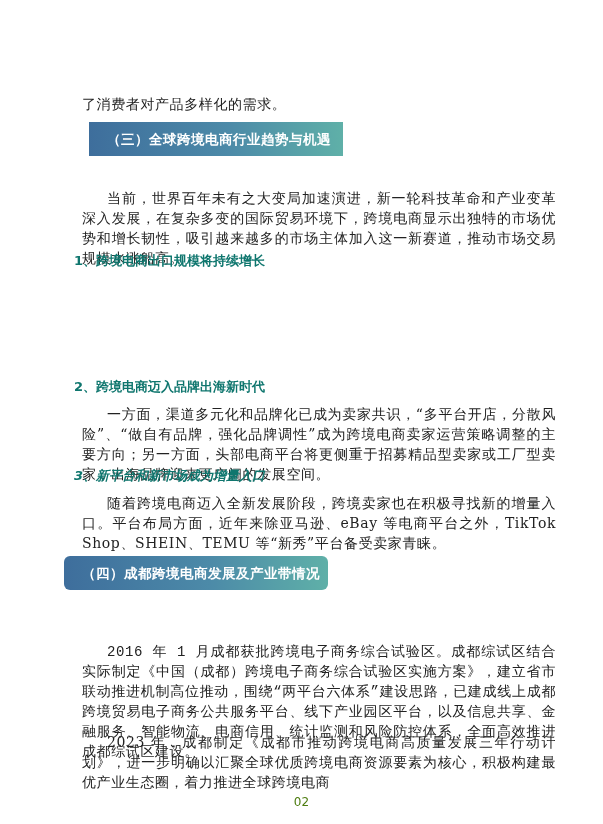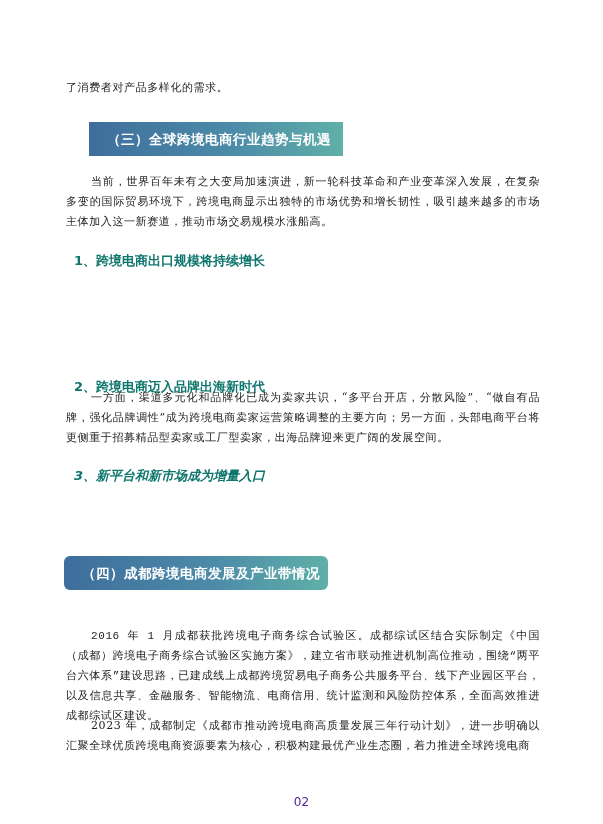--- a/index.html
+++ b/index.html
@@ -3,58 +3,59 @@
   <meta charset="utf-8">
   <style>
     html, body { margin: 0; padding: 0; }
     body {
       width: 603px; height: 824px; background: #ffffff; position: relative; overflow: hidden;
       font-family: "DejaVu Serif", "Liberation Serif", serif; color: #222222;
     }
     .page { position: absolute; left: 0; top: 0; width: 603px; height: 824px; }
     .p {
       position: absolute; left: 66px; width: 474px;
-      font-size: 11px; line-height: 20px; letter-spacing: 0.6px;
-      text-align: justify; margin: 0;
+      font-size: 14px; line-height: 20px; letter-spacing: 0.6px;
+      text-align: justify; margin: 16px;
     }
     .indent { text-indent: 25px; }
     .h3 {
       position: absolute; left: 66px;
       font-family: "DejaVu Sans", "Liberation Sans", sans-serif;
       font-weight: bold; font-size: 13px; line-height: 18px; color: #0f766e; margin: 8px;
     }
     .banner {
       position: absolute; left: 64px; height: 34px;
       background: linear-gradient(90deg, #3e6e9c 0%, #4c8aa8 55%, #5fb0a8 100%);
       color: #ffffff; font-family: "DejaVu Sans", "Liberation Sans", sans-serif;
       font-weight: bold; font-size: 13.5px; line-height: 34px; padding-left: 18px;
       box-sizing: border-box; letter-spacing: 0.5px;
     }
     .pagenum {
       position: absolute; left: 0; width: 603px; top: 795px; text-align: center;
-      font-family: "DejaVu Sans", "Liberation Sans", sans-serif; font-size: 12px; color: #4c1d95;
+      font-family: "DejaVu Sans", "Liberation Sans", sans-serif; font-size: 12px; color: #4d7c0f;
     }
   </style>
 </head>
 <body>
 
 <div class="page">
 
   <p class="p" style="top:78px;">了消费者对产品多样化的需求。</p>
 
   <div class="banner" style="top:122px; width:254px;margin-left:25px;">（三）全球跨境电商行业趋势与机遇</div>
 
   <p class="p indent" style="top:172px;">当前，世界百年未有之大变局加速演进，新一轮科技革命和产业变革深入发展，在复杂多变的国际贸易环境下，跨境电商显示出独特的市场优势和增长韧性，吸引越来越多的市场主体加入这一新赛道，推动市场交易规模水涨船高。</p>
 
   <h3 class="h3" style="top:244px;">1、跨境电商出口规模将持续增长</h3>
 
   <h3 class="h3" style="top:370px;">2、跨境电商迈入品牌出海新时代</h3>
   <p class="p indent" style="top:388px;">一方面，渠道多元化和品牌化已成为卖家共识，“多平台开店，分散风险”、“做自有品牌，强化品牌调性”成为跨境电商卖家运营策略调整的主要方向；另一方面，头部电商平台将更侧重于招募精品型卖家或工厂型卖家，出海品牌迎来更广阔的发展空间。</p>
 
   <h3 class="h3" style="top:459px;font-style:italic;">3、新平台和新市场成为增量入口</h3>
+  <p class="p indent" style="top:477px;">随着跨境电商迈入全新发展阶段，跨境卖家也在积极寻找新的增量入口。平台布局方面，近年来除亚马逊、eBay 等电商平台之外，TikTok Shop、SHEIN、TEMU 等“新秀”平台备受卖家青睐。</p>
 
   <div class="banner" style="top:556px; width:264px;border-radius:6px;">（四）成都跨境电商发展及产业带情况</div>
 
   <p class="p indent" style="top:626px;font-family:Liberation Mono, monospace;">2016 年 1 月成都获批跨境电子商务综合试验区。成都综试区结合实际制定《中国（成都）跨境电子商务综合试验区实施方案》，建立省市联动推进机制高位推动，围绕“两平台六体系”建设思路，已建成线上成都跨境贸易电子商务公共服务平台、线下产业园区平台，以及信息共享、金融服务、智能物流、电商信用、统计监测和风险防控体系，全面高效推进成都综试区建设。</p>
   <p class="p indent" style="top:716px;">2023 年，成都制定《成都市推动跨境电商高质量发展三年行动计划》，进一步明确以汇聚全球优质跨境电商资源要素为核心，积极构建最优产业生态圈，着力推进全球跨境电商</p>
 
   <div class="pagenum">02</div>
 </div>
 
 </body></html>

